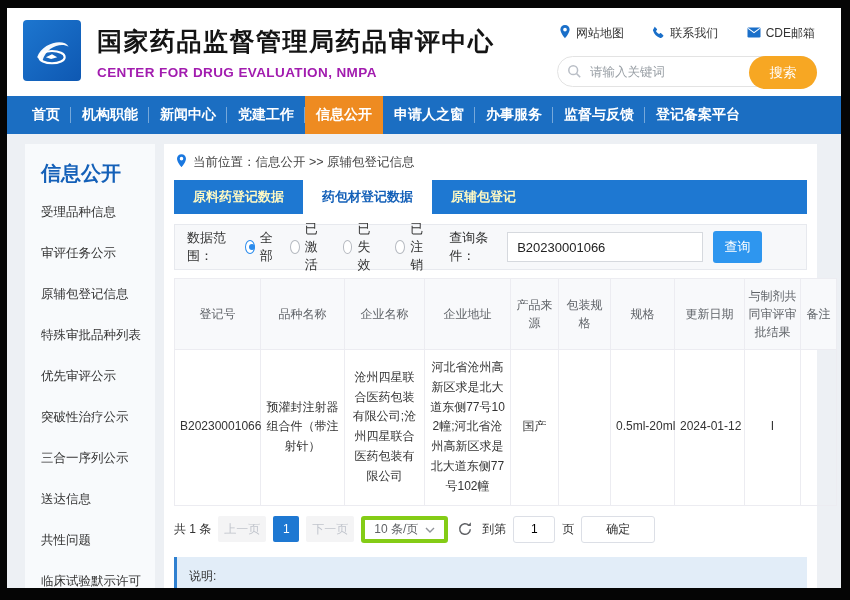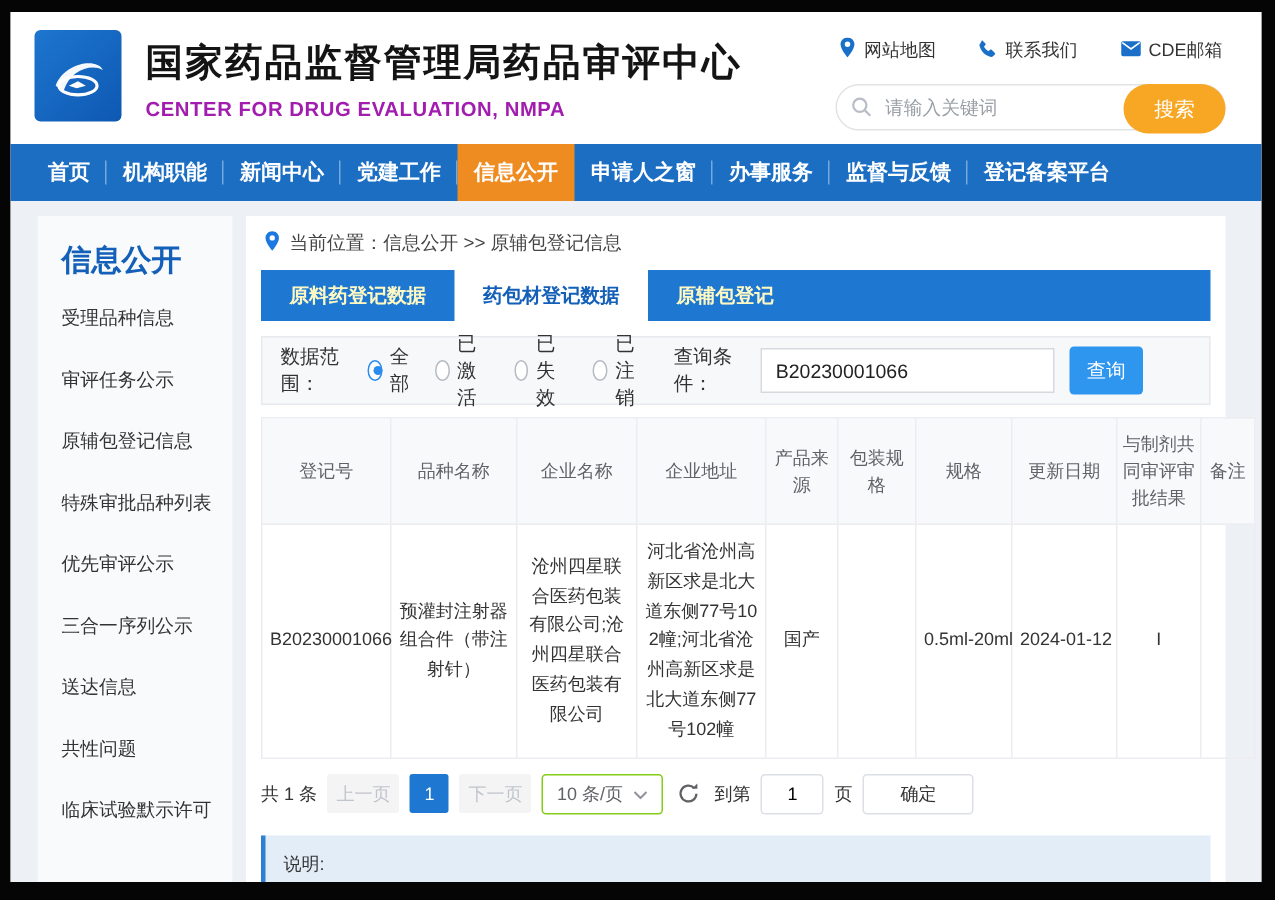--- a/index.html
+++ b/index.html
@@ -76,21 +76,21 @@
    border:1px solid #ececf1;text-align:center;line-height:1.5;}
 td{font-size:12px;color:#333;border:1px solid #ececf1;text-align:center;padding:8px 5px;
    line-height:1.65;word-break:break-all;}
 td.c0,td.c6,td.c7{white-space:nowrap;word-break:normal;}
 
 
 .pager{display:flex;align-items:center;gap:7px;font-size:12px;color:#333;padding:10px 0 2px;flex:0 0 auto;}
 .pg-btn{min-width:48px;height:26px;border:0;border-radius:2px;background:#f4f4f5;color:#c0c4cc;
         font-size:12px;cursor:default;font-family:inherit;}
 .pg-btn.current{min-width:26px;width:26px;background:var(--tab-blue);color:#fff;cursor:pointer;}
-.pg-size{display:flex;align-items:center;gap:7px;border:1px solid #84cc16;background:#fff;border-radius:3px;
+.pg-size{display:flex;align-items:center;gap:7px;border:4px solid #84cc16;background:#fff;border-radius:3px;
          height:27px;padding:0 9px;font-size:12px;color:#606266;cursor:pointer;}
 .refresh{display:flex;align-items:center;margin:0 2px;cursor:pointer;}
 .goto-input{width:42px;height:27px;border:1px solid #dcdfe6;border-radius:3px;text-align:center;
             font-size:12px;outline:0;font-family:inherit;}
 .confirm-btn{height:27px;border:1px solid #dcdfe6;background:#fff;border-radius:3px;font-size:12px;
              color:#333;padding:0 24px;cursor:pointer;font-family:inherit;}
 
 
 .notes{margin-top:12px;background:var(--note-bg);border-left:3px solid var(--note-border);
        padding:7px 12px 9px;font-size:12px;color:#333;line-height:2.05;flex:0 0 auto;}
@@ -162,20 +162,21 @@
   <div class="content">
 
     <aside class="sidebar">
       <div class="sb-title">信息公开</div>
       <ul class="sb-list" id="sb-list">
           <li class="sb-item">受理品种信息</li>
           <li class="sb-item">审评任务公示</li>
           <li class="sb-item">原辅包登记信息</li>
           <li class="sb-item">特殊审批品种列表</li>
           <li class="sb-item">优先审评公示</li>
+          <li class="sb-item">突破性治疗公示</li>
           <li class="sb-item">三合一序列公示</li>
           <li class="sb-item">送达信息</li>
           <li class="sb-item">共性问题</li>
           <li class="sb-item">临床试验默示许可</li>
         </ul>
     </aside>
 
     <main class="main">
 
       <div class="breadcrumb">

